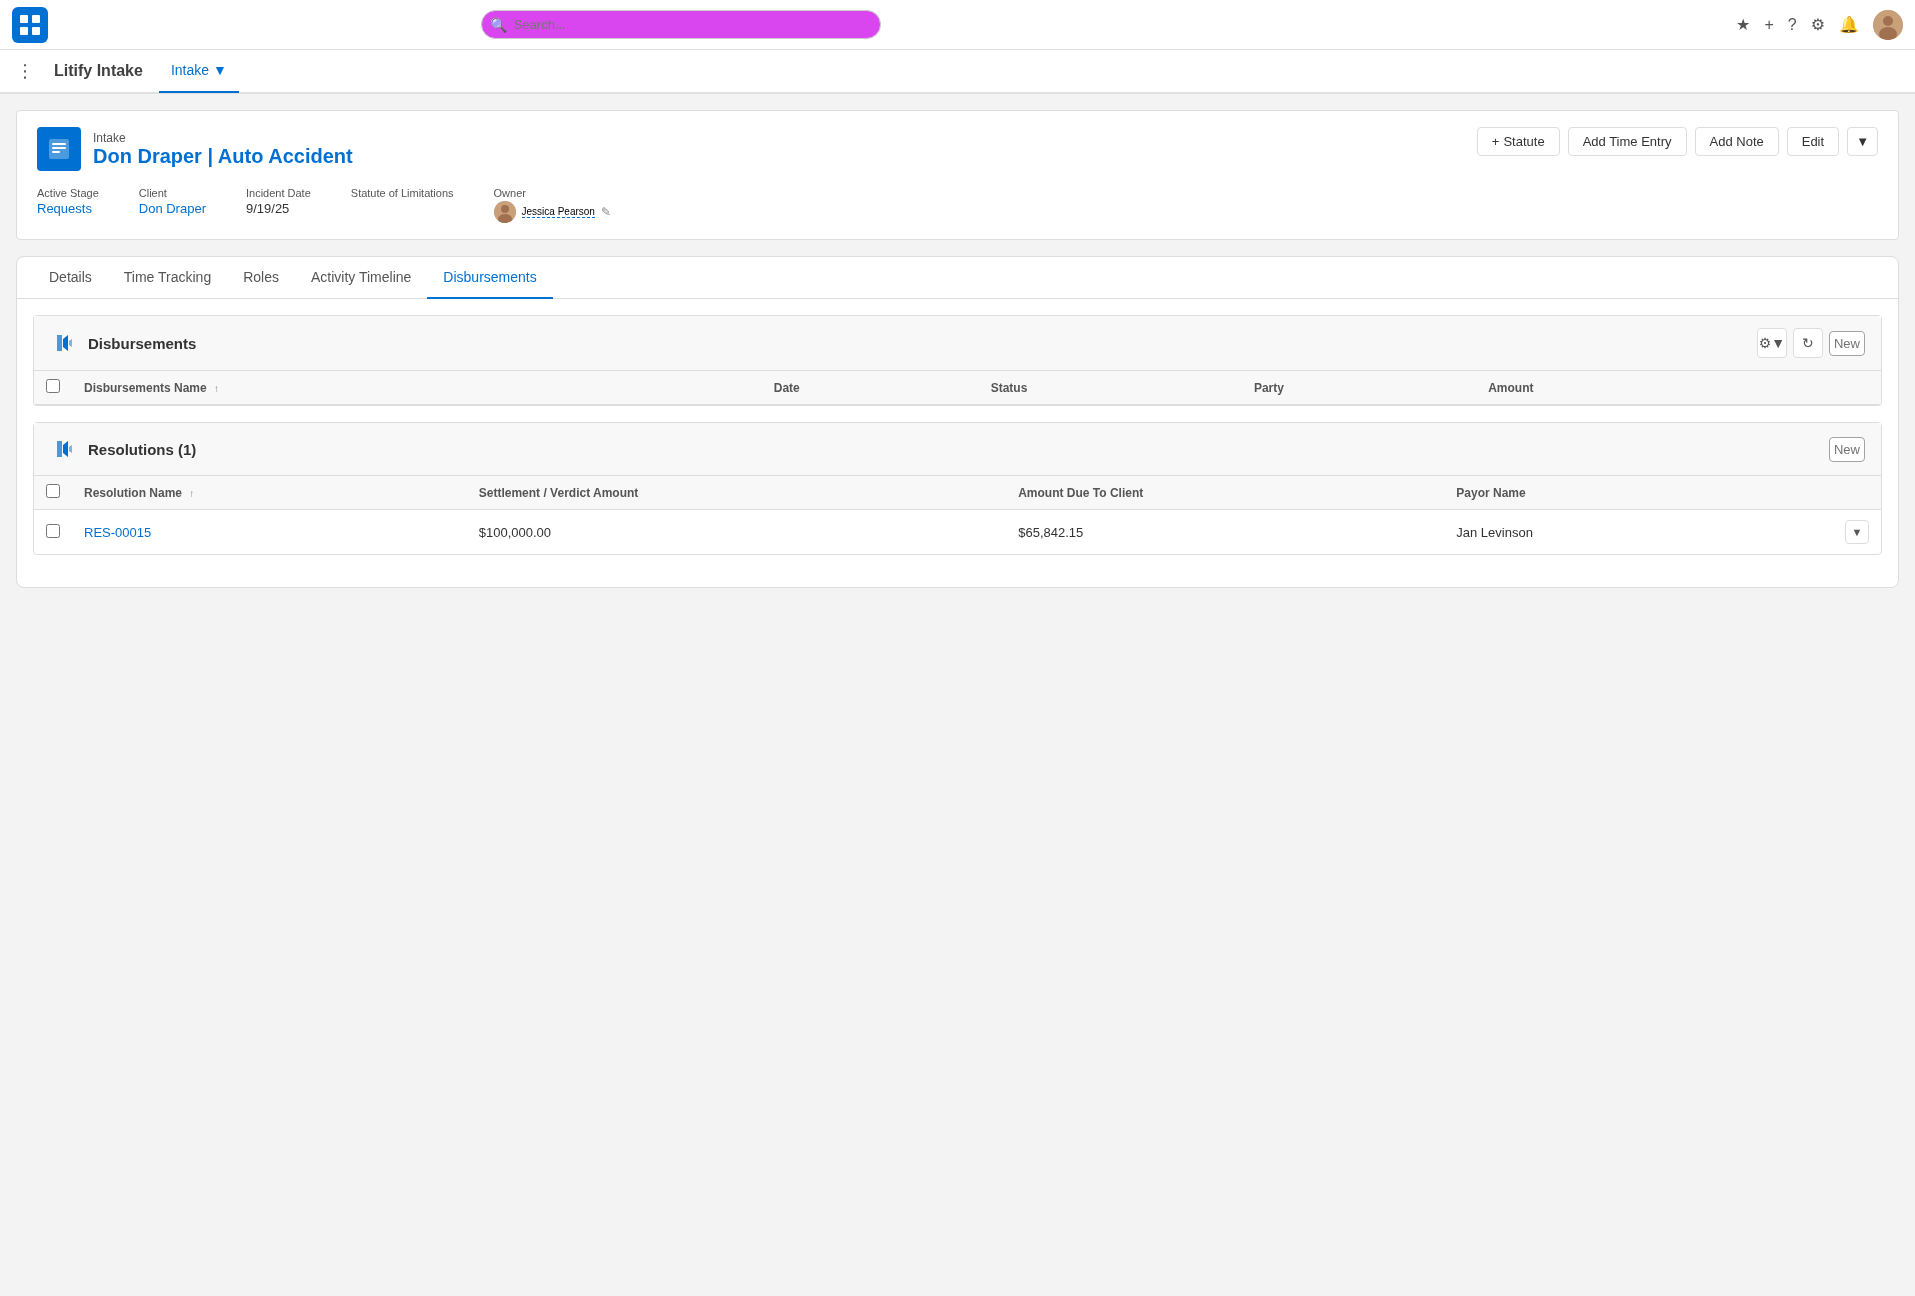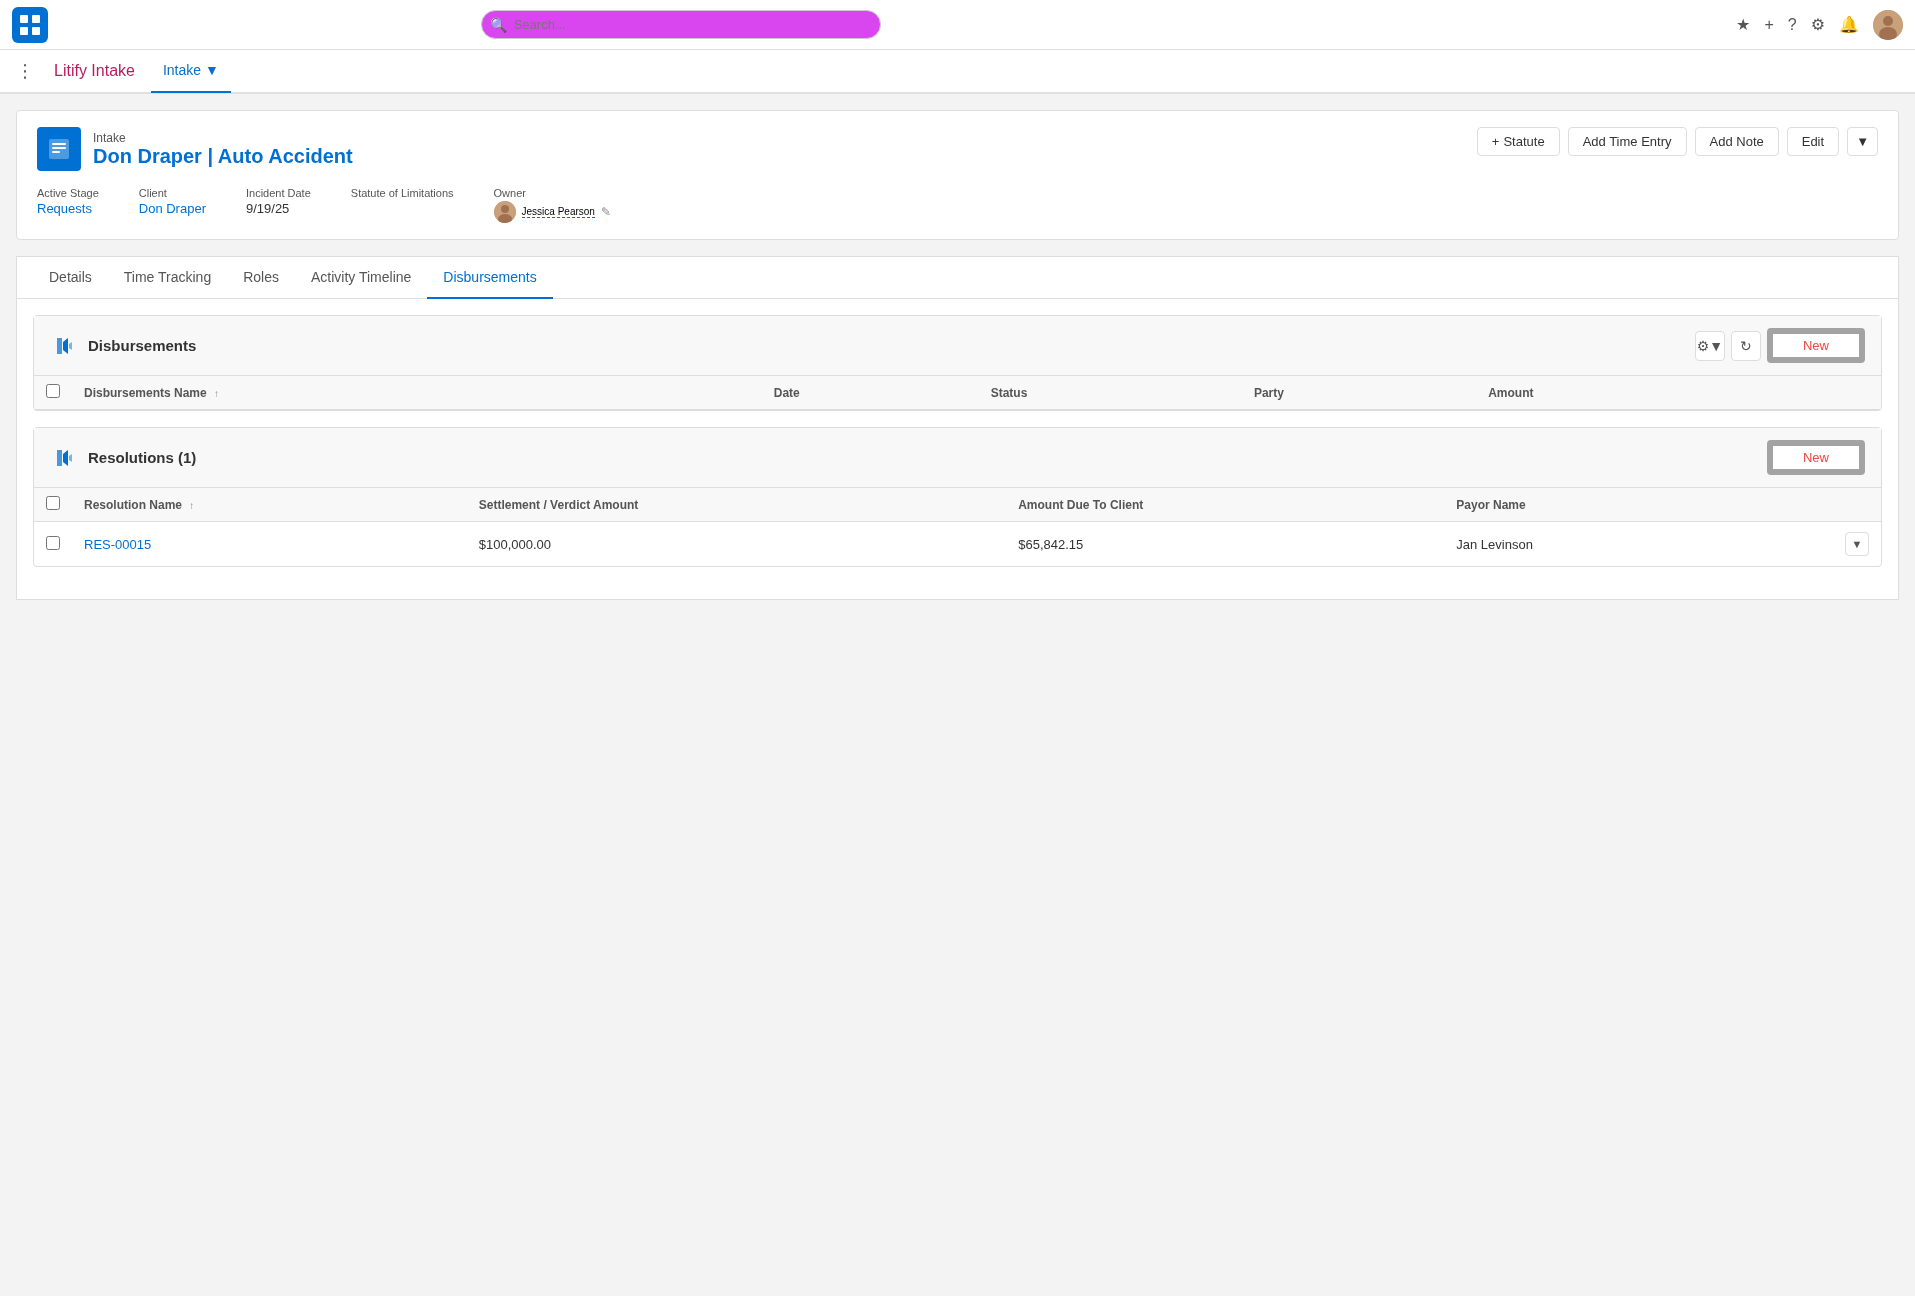--- a/index.html
+++ b/index.html
@@ -55,21 +55,21 @@
     .app-bar {
       height: 44px;
       background: #fff;
       border-bottom: 2px solid #e0e0e0;
       display: flex;
       align-items: center;
       padding: 0 16px;
       gap: 16px;
     }
     .grid-icon { font-size: 18px; color: #555; cursor: pointer; margin-right: 4px; }
-    .app-name { font-size: 16px; font-weight: 400; color: #be185d; }
+    .app-name { font-size: 16px; font-weight: 700; color: #404040; }
     .app-tab {
       display: flex; align-items: center; gap: 4px;
       padding: 0 12px;
       height: 44px;
       border-bottom: 2px solid #0070d2;
       font-size: 14px; color: #0070d2; font-weight: 500;
       cursor: pointer;
     }
 
     
@@ -125,21 +125,21 @@
       width: 22px; height: 22px; border-radius: 50%;
       background: #c8a07a; display: flex; align-items: center; justify-content: center;
       color: #fff; font-size: 10px; overflow: hidden;
     }
     .owner-name { color: #000000; font-size: 10px; border-bottom: 1px dashed #0070d2; }
 
     
     .tabs-bar {
       background: #fff;
       border: 1px solid #ddd;
-      border-radius: 0;
+      border-radius: 8px;
       margin-bottom: 16px;
     }
     .tabs-list {
       display: flex; border-bottom: 1px solid #ddd; padding: 0 16px;
     }
     .tab-item {
       padding: 12px 16px;
       font-size: 14px;
       color: #555;
       cursor: pointer;
@@ -174,23 +174,23 @@
     .related-list-title { font-size: 15px; font-weight: 600; color: #333; }
     .related-list-actions { display: flex; align-items: center; gap: 6px; }
     .icon-btn {
       width: 30px; height: 30px;
       border: 1px solid #ddd; border-radius: 4px;
       background: #fff; cursor: pointer;
       display: flex; align-items: center; justify-content: center;
       font-size: 14px; color: #555;
     }
     .btn-new {
-      padding: 4px 30px; font-size: 13px;
-      border: 6px solid #a3a3a3; border-radius: 4px;
-      background: #fff; cursor: pointer; color: #ef4444;
+      padding: 4px 4px; font-size: 13px;
+      border: 1px solid #a3a3a3; border-radius: 4px;
+      background: #fff; cursor: pointer; color: #737373;
     }
 
     
     table { width: 100%; border-collapse: collapse; }
     thead tr { background: #f8f8f8; }
     th {
       padding: 8px 12px;
       font-size: 12px; font-weight: 600;
       color: #555; text-align: left;
       border-bottom: 1px solid #ddd;

